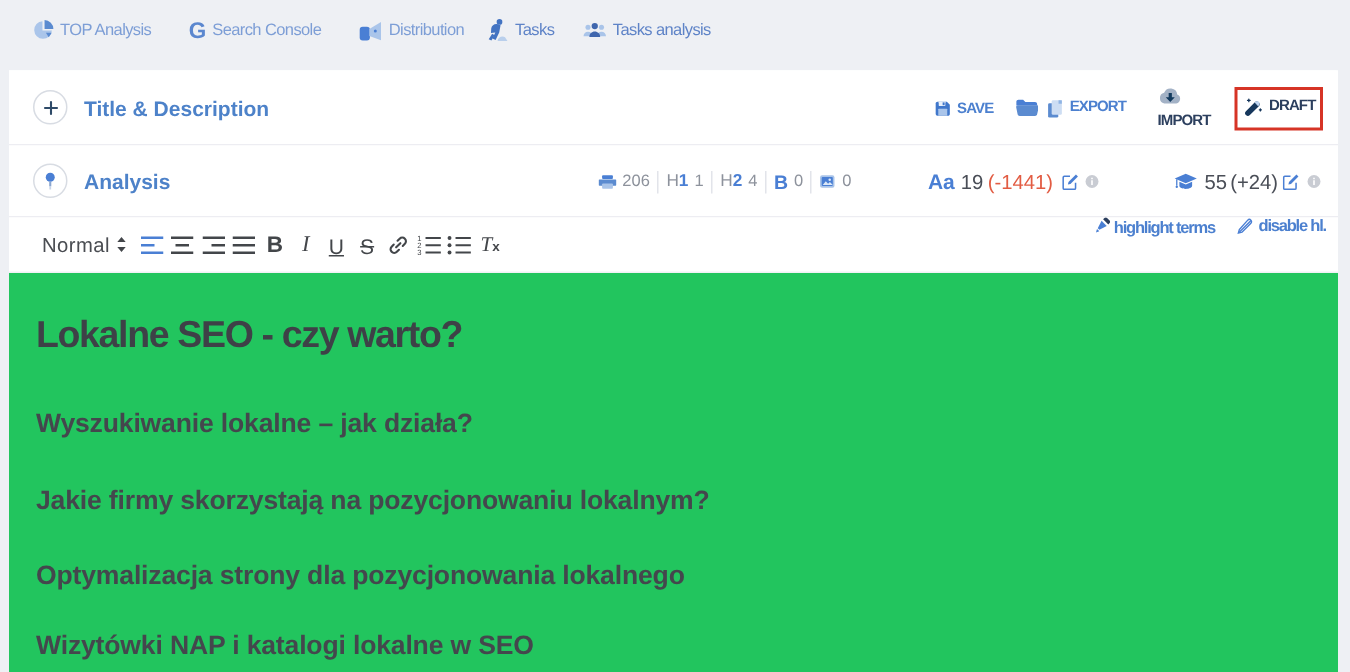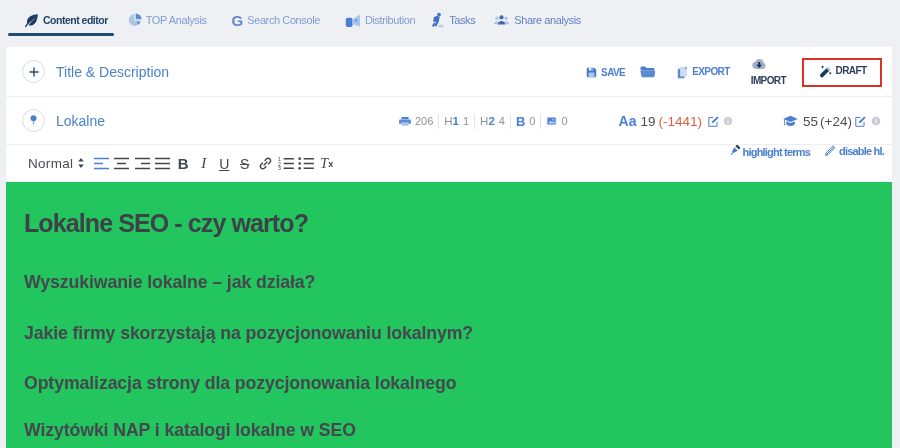--- a/index.html
+++ b/index.html
@@ -14,27 +14,27 @@
 .tab.active::after { content:""; position:absolute; left:0; right:0; top:33px; height:3px; background:#1d4c77; border-radius:2px; }
 .tab.dark { color:#5e83c7; }
 .tab svg { flex:0 0 auto; }
 
 
 .row { position:absolute; left:0; width:100%; background:#fff; }
 .row1 { top:0; height:50px; border-bottom:1px solid #ededf2; }
 .row2 { top:50px; height:48px; border-bottom:1px solid #ededf2; }
 .row3 { top:98px; height:37px; border-bottom:1px solid #f1f1f5; }
 .circle { position:absolute; left:16px; width:23px; height:23px; border-radius:50%; border:1px solid #d8dce3; display:flex; align-items:center; justify-content:center; }
-.rowlabel { position:absolute; left:50px; color:#4d82c9; font-weight:400; font-size:14px; }
+.rowlabel { position:absolute; left:50px; color:#4d82c9; font-weight:700; font-size:14px; }
 
 
 .btns { position:absolute; right:10px; top:0; height:50px; display:flex; align-items:center; }
 .btn { display:flex; align-items:flex-start; gap:4px; font-size:10px; font-weight:700; letter-spacing:-0.6px; color:#4c80cf; }
 .btn.dark { color:#2c3f5e; }
-.draftbox { border:2px solid #d63426; width:80px; height:29px; margin-left:16px; display:flex; align-items:center; justify-content:center; }
+.draftbox { border:2px solid #d63426; width:59px; height:29px; margin-left:16px; display:flex; align-items:center; justify-content:center; }
 
 
 .stats { position:absolute; right:11px; top:0; height:48px; display:flex; align-items:center; font-size:11px; color:#8d929c; }
 .stats .sep { width:1px; height:15px; background:#e2e4ea; margin-left:5px; margin-right:5px; }
 .bluebold { color:#4a7fd4; font-weight:700; }
 .statnum { margin-left:4px; }
 
 
 .tbar { position:relative; display:flex; align-items:center; width:100%; height:37px; color:#43464a; }
 .normal { position:absolute; left:22px; top:11px; font-size:13.5px; letter-spacing:.3px; color:#4a4d52; }
@@ -49,27 +49,20 @@
 .editor h1, .editor h2 { position:absolute; left:18px; white-space:nowrap; }
 .editor h1 { font-size:25px; letter-spacing:-0.9px; color:#3e4147; }
 .editor h2 { font-size:17.7px; letter-spacing:-0.1px; color:#44474d; }
 </style>
 </head>
 <body>
   <div class="panel"></div>
   <div style="position:absolute; left:891px; top:47px; width:1px; height:401px; background:#e6e9ee;"></div>
 
   <div class="tabs">
-    <div class="tab active">
-      <svg width="15" height="15" viewBox="0 0 15 15">
-        <path fill="#1c3a66" d="M13.8 1.2C8 1.6 4.3 3.8 3.2 7c-.5 1.6-.2 3.2.6 4.2C6.5 8.6 9.6 5.9 12 4.5 9.8 6.3 6.9 9 4.6 12c1 .6 2.4.7 3.7.2 3.3-1.2 5.3-5.3 5.5-11z"></path>
-        <path stroke="#1c3a66" stroke-width="1.2" fill="none" stroke-linecap="round" d="M1.6 13.6C3.4 10.4 6.6 7.2 9 5.6"></path>
-      </svg>
-      <span>Content editor</span>
-    </div>
     <div class="tab" style="margin-left:3px;">
       <svg width="14" height="14" viewBox="0 0 14 14">
         <path fill="#aac5ea" d="M6.3 1.1A5.9 5.9 0 1 0 12.6 7.4H6.3z"></path>
         <path fill="#5b8bd0" d="M7.7 0.4a6 6 0 0 1 5.9 5.9H7.7z"></path>
         <path fill="#5b8bd0" d="M8.6 8.8h3.9l-2 3z"></path>
       </svg>
       <span>TOP Analysis</span>
     </div>
     <div class="tab" style="margin-left:3px;">
       <span style="font-size:15px; font-weight:700; color:#5b87cf; letter-spacing:0;">G</span>
@@ -94,21 +87,21 @@
     </div>
     <div class="tab dark" style="margin-left:-4px;">
       <svg width="17" height="15" viewBox="0 0 17 15">
         <circle cx="4" cy="5.2" r="1.7" fill="#a9c4e9"></circle>
         <path fill="#a9c4e9" d="M1 11.2c0-1.7 1.3-3 3-3s3 1.3 3 3z"></path>
         <circle cx="13" cy="5.2" r="1.7" fill="#a9c4e9"></circle>
         <path fill="#a9c4e9" d="M10 11.2c0-1.7 1.3-3 3-3s3 1.3 3 3z"></path>
         <circle cx="8.5" cy="4.4" r="2.1" fill="#3f66ad"></circle>
         <path fill="#3f66ad" d="M4.9 11.6c0-2 1.6-3.6 3.6-3.6s3.6 1.6 3.6 3.6z"></path>
       </svg>
-      <span>Share analysis</span>
+      <span>Tasks analysis</span>
     </div>
   </div>
 
   <div class="panel">
 
     <div class="row row1">
       <div class="circle" style="top:13px;">
         <svg width="10" height="10" viewBox="0 0 10 10">
           <path stroke="#2e4a68" stroke-width="1.4" stroke-linecap="round" d="M5 1v8M1 5h8"></path>
         </svg>
@@ -123,21 +116,21 @@
             <rect x="3.2" y="7" width="7.6" height="6" rx=".5" fill="#aac5ea"></rect>
           </svg>
           <span>SAVE</span>
         </div>
         <div class="btn" style="margin-left:15px;">
           <svg width="15" height="12" viewBox="0 0 16 13">
             <path fill="#4a7fd4" d="M0.5 2C0.5 1.2 1.2 0.5 2 0.5h3.4l1.6 1.7h7c.8 0 1.5.7 1.5 1.5v1H0.5z"></path>
             <path fill="#5b8bd0" d="M1.7 4.6h13.7c.8 0 1.4.7 1.2 1.5l-1.1 4.9c-.2.7-.8 1.2-1.5 1.2H2.9c-.7 0-1.3-.5-1.5-1.2L.4 6.1c-.2-.8.4-1.5 1.3-1.5z"></path>
           </svg>
         </div>
-        <div class="btn" style="margin-left:22px;">
+        <div class="btn" style="margin-left:6px;">
           <svg width="11" height="13" viewBox="0 0 12 14">
             <rect x="0.8" y="3" width="7.4" height="10.4" rx="1" fill="#5b8bd0"></rect>
             <rect x="3.4" y="0.8" width="7.4" height="10.6" rx="1" fill="#cdddf3"></rect>
             <path fill="#8fb4e4" d="M8.4 0.8h2.4v2.6h-2.4z"></path>
           </svg>
           <span>EXPORT</span>
         </div>
         <div class="btn dark" style="margin-left:21px;flex-direction:column;">
           <svg width="16" height="13" viewBox="0 0 18 14">
             <path fill="#a3b2c6" d="M14.4 5.3A5.1 5.1 0 0 0 4.6 4 4.1 4.1 0 0 0 4.7 12h9a3.5 3.5 0 0 0 .7-6.7z"></path>
@@ -159,21 +152,21 @@
     </div>
 
     <div class="row row2">
       <div class="circle" style="top:12px;">
         <svg width="13" height="14" viewBox="0 0 13 14">
           <circle cx="6.5" cy="4.2" r="3" fill="#4a7fd4"></circle>
           <path stroke="#8aa6cf" stroke-width="1.4" d="M6.5 7.2v3"></path>
           <path stroke="#c7d4e8" stroke-width="1.2" d="M6.5 10v2.4"></path>
         </svg>
       </div>
-      <div class="rowlabel" style="top:16px;">Lokalne</div>
+      <div class="rowlabel" style="top:16px;">Analysis</div>
       <div class="stats">
         <svg width="12" height="11" viewBox="0 0 17 15">
           <rect x="3.4" y="1" width="10.2" height="3.4" rx=".8" fill="#4a7fd4"></rect>
           <path fill="#5b8bd0" d="M1 4.8h15a.9.9 0 0 1 .9.9v4.2a.9.9 0 0 1-.9.9H1a.9.9 0 0 1-.9-.9V5.7a.9.9 0 0 1 .9-.9z"></path>
           <rect x="3.4" y="8.6" width="10.2" height="5" rx=".8" fill="#a9c4e9"></rect>
         </svg>
         <span class="statnum">206</span>
         <span class="sep"></span>
         <span style="font-size:11.5px;"><span>H</span><span class="bluebold">1</span></span>
         <span class="statnum">1</span>

